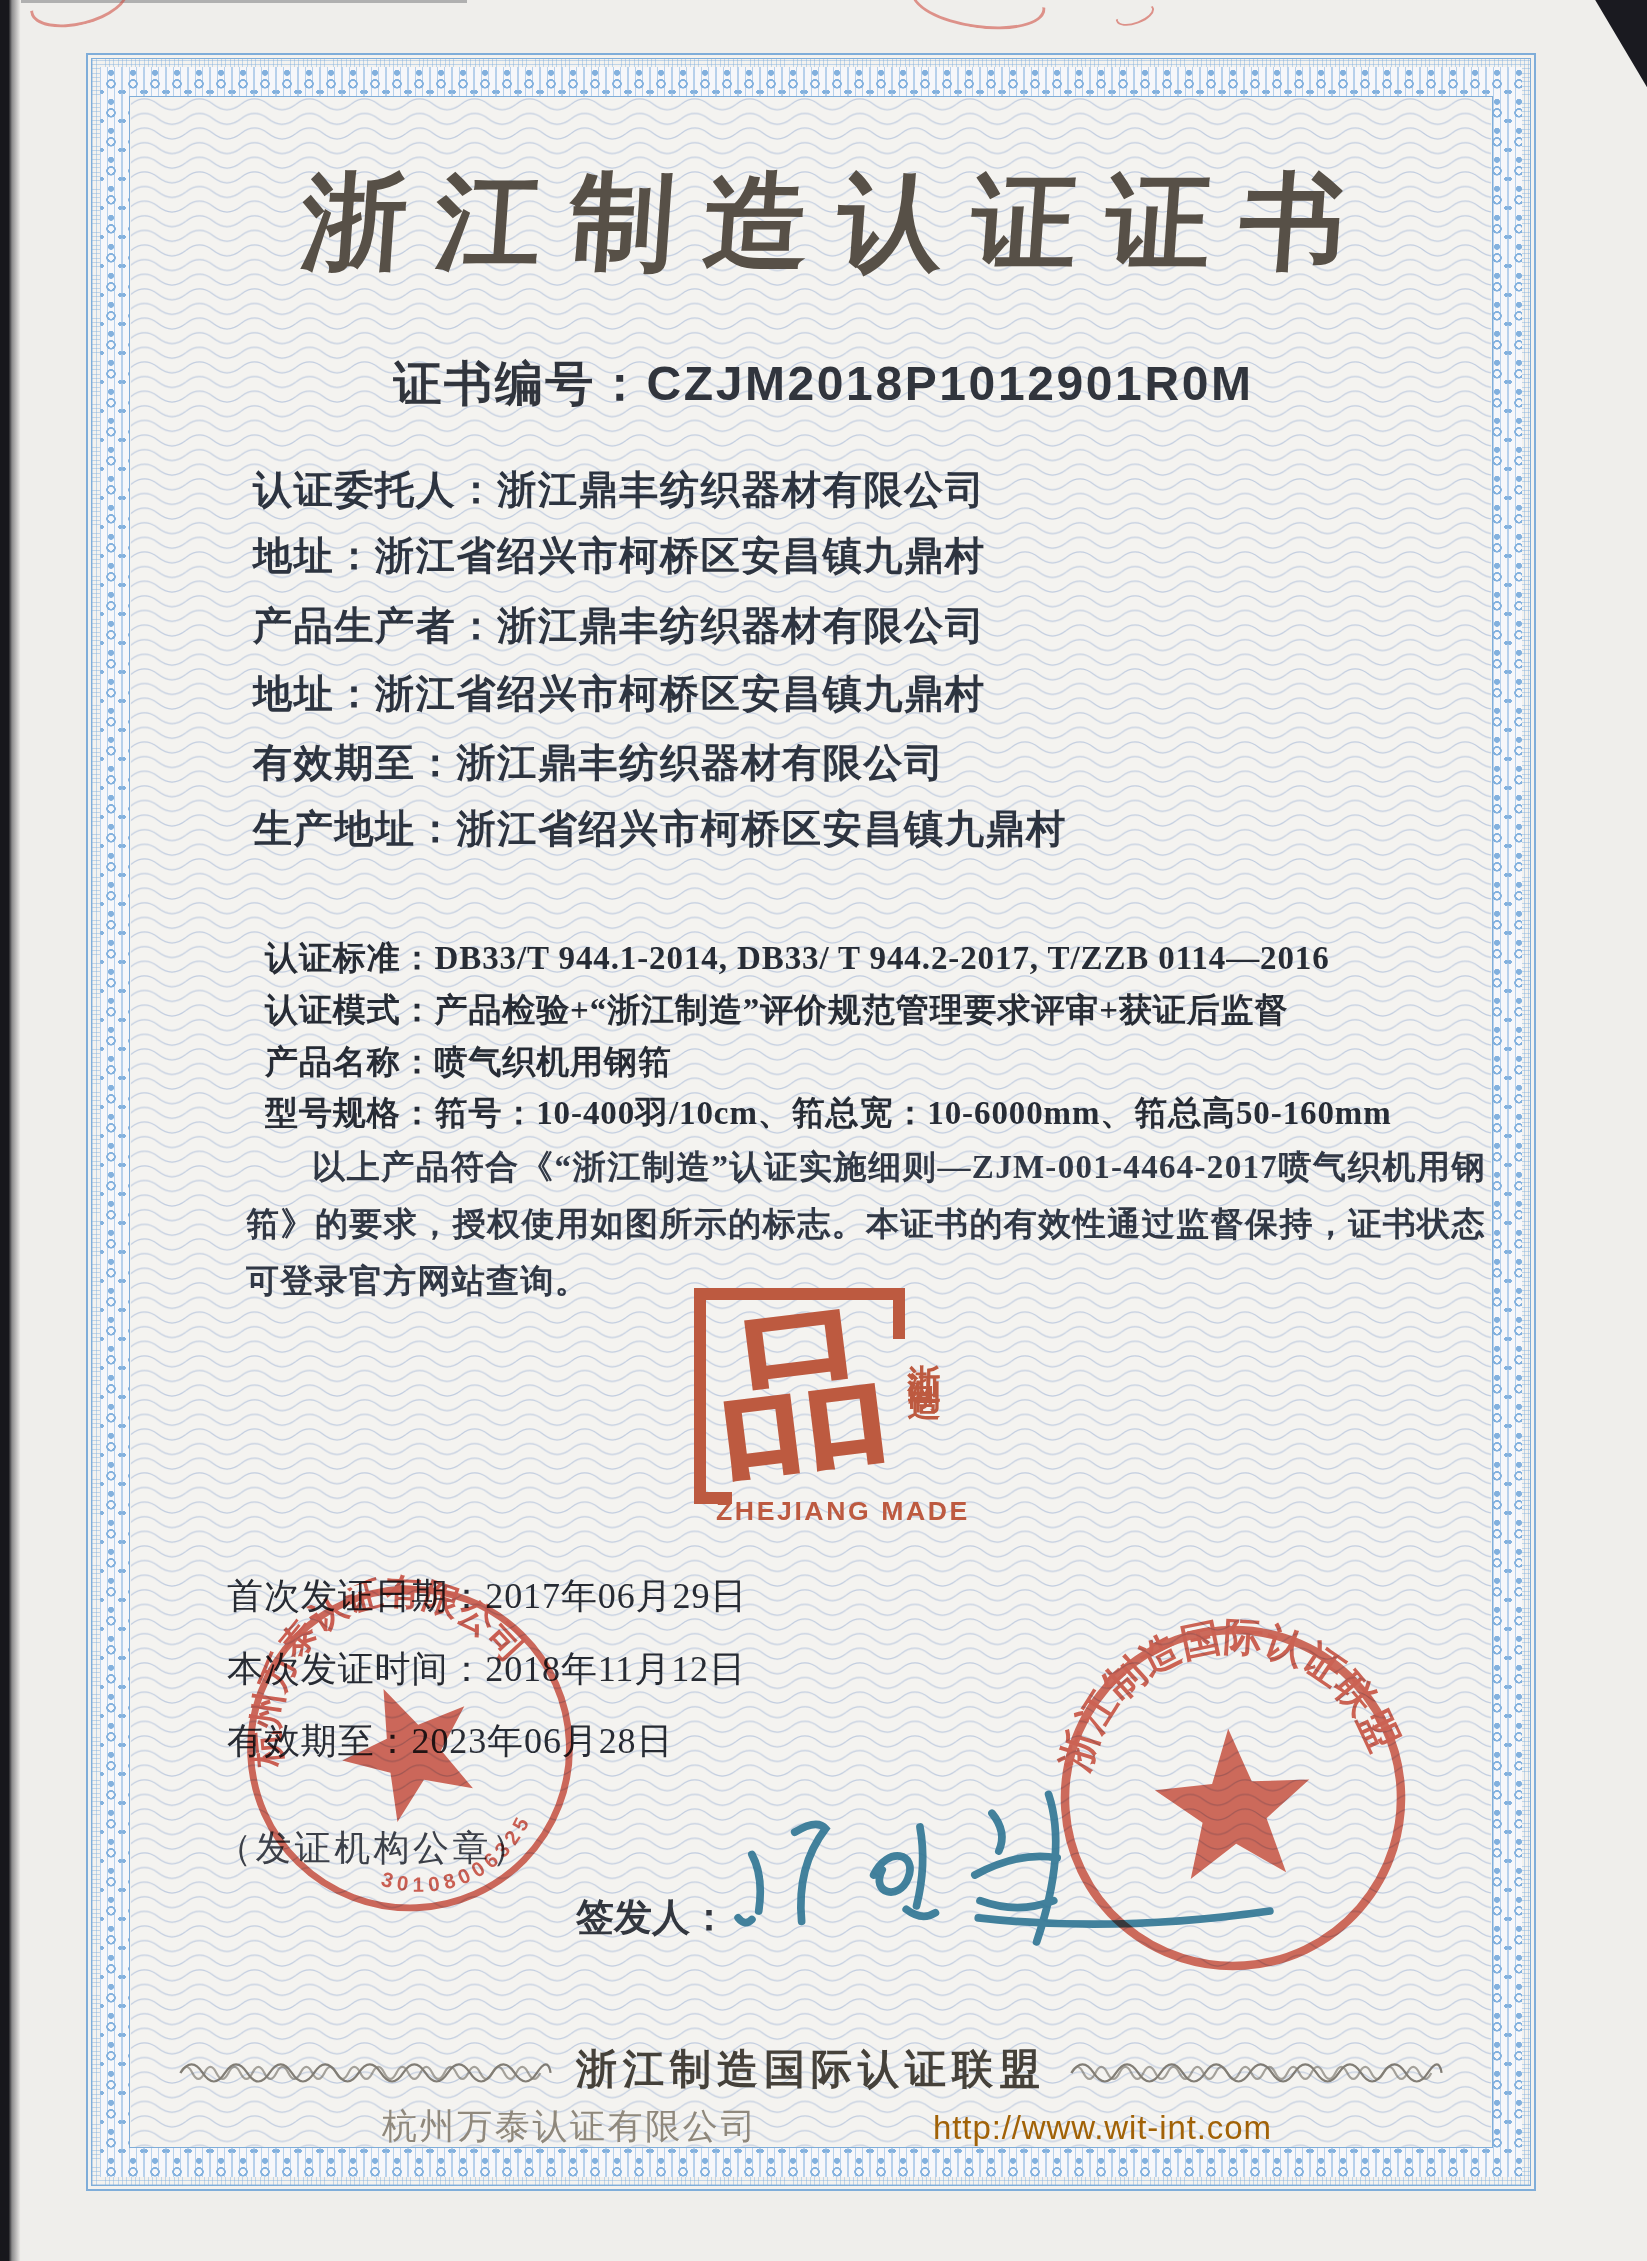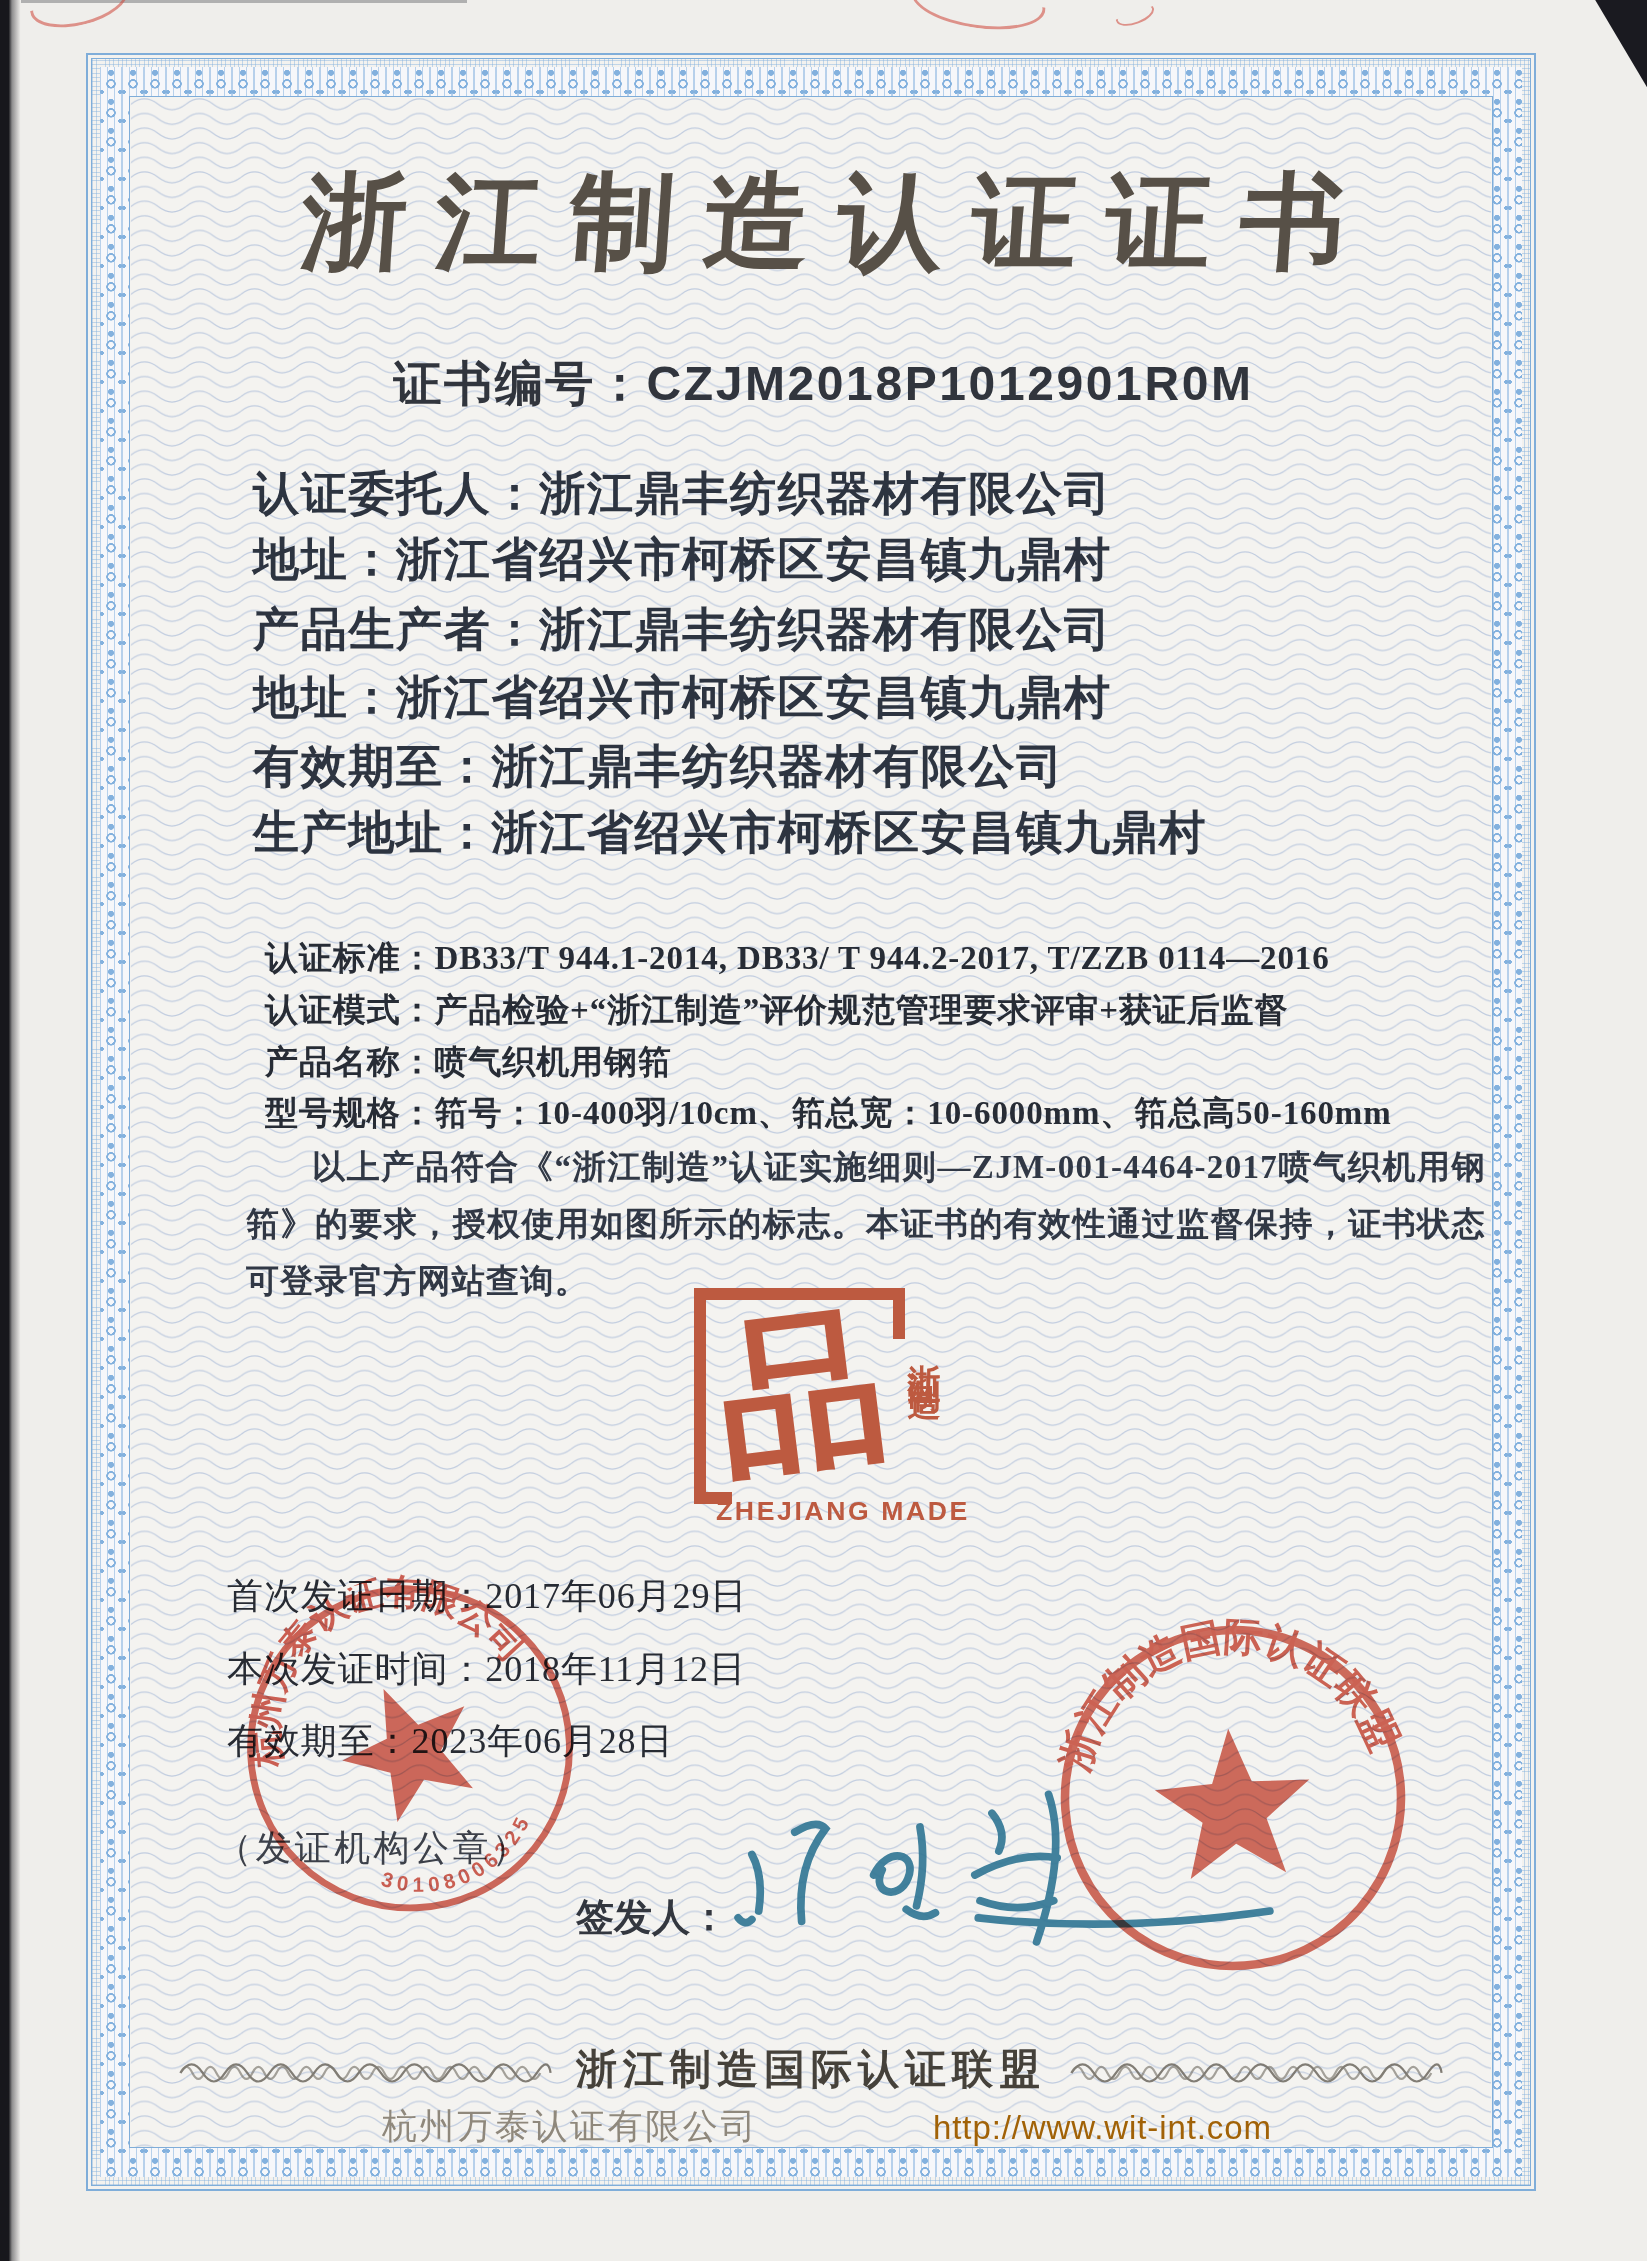--- a/index.html
+++ b/index.html
@@ -35,21 +35,21 @@
     background-size:22px 29px,22px 29px,22px 29px,22px 29px,22px 29px;}
   .inner{width:100%;height:100%;box-sizing:border-box;border:1.7px solid #7fadd9;
     background:#f4f3f0;position:relative;overflow:hidden;}
   .wave-svg{position:absolute;left:0;top:0;width:100%;height:100%;opacity:.8;}
   
   .title{left:0;top:153px;width:1647px;text-align:center;font-size:105px;font-weight:700;
     color:#575047;letter-spacing:29px;text-indent:29px;
     font-family:"DejaVu Serif","Liberation Serif",serif;transform:skewX(-4deg);}
   .certno{left:0;top:352px;width:1647px;text-align:center;font-size:48px;font-weight:700;
     color:#31353d;letter-spacing:2.6px;font-family:"Liberation Sans",sans-serif;}
-  .iline{left:253px;width:1201px;font-size:46px;font-weight:700;color:#2d3440;letter-spacing:1.7px;}
+  .iline{left:253px;width:1201px;font-size:39px;font-weight:700;color:#2d3440;letter-spacing:1.7px;}
   .i1{top:463px}.i2{top:529px}.i3{top:599px}.i4{top:667px}.i5{top:736px}.i6{top:802px}
   .dline{left:265px;width:1227px;font-size:33px;font-weight:700;color:#272c35;letter-spacing:0.9px;margin-top:32px;}
   .d1{top:904px}.d2{top:956px}.d3{top:1008px}.d4{top:1059px}
   .statement{left:246px;top:1139px;width:1240px;font-size:33px;line-height:57px;color:#313845;
     text-indent:2em;text-align:justify;letter-spacing:1.3px;font-weight:600;}
   
   .logo{left:682px;top:1283px;width:259px;height:269px;color:#bd5a40;}
   .logo .bar{position:absolute;background:#bd5a40;}
   .logo .bt{left:12px;top:5.1px;width:211px;height:12px;}
   .logo .brstub{left:211px;top:5.1px;width:12px;height:51px;}

